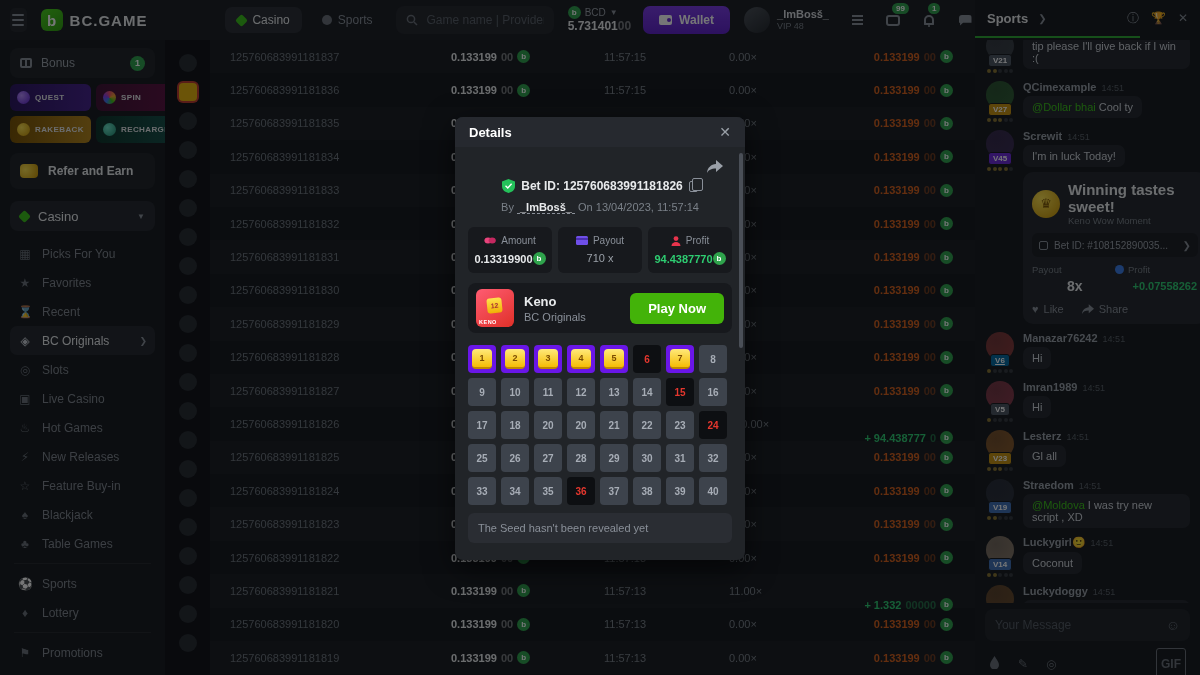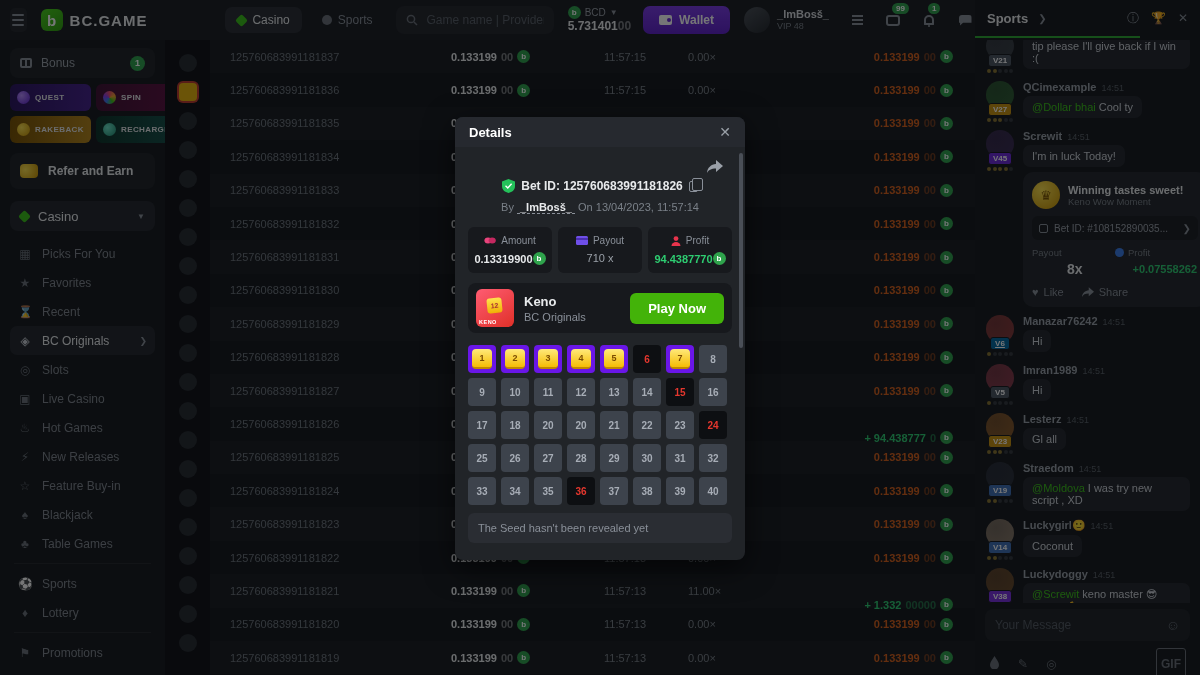--- a/index.html
+++ b/index.html
@@ -78,21 +78,21 @@
   .rail-icon { width:18px; height:18px; border-radius:50%; background:#272a30; flex:none; cursor:pointer; }
   .rail-icon.active { border-radius:4px; background:#e8b40b; box-shadow:0 0 0 2px #c23b2e; }
 
   
   #main { position:absolute; left:210px; top:40px; width:765px; height:635px; background:#15171b; overflow:hidden; }
   .trow { position:relative; height:33.4px; display:flex; align-items:center; font-size:11px; }
   .trow:nth-child(odd) { background:rgba(255,255,255,.025); }
   .c-id { position:absolute; left:20px; color:#6f767e; }
   .c-amt { position:absolute; left:241px; display:flex; align-items:center; gap:4px; color:#e8eaec; font-weight:bold; }
   .c-time { position:absolute; left:394px; color:#7a8088; }
-  .c-mult { position:absolute; left:478px; color:#7a8088; }
+  .c-mult { position:absolute; left:519px; color:#7a8088; }
   .c-profit { position:absolute; right:22px; display:flex; align-items:center; gap:4px; font-weight:bold; }
   .loss { color:#d9601a; }
   .win { color:#2ecc71;margin-top:28px; }
 
   
   #chat { position:absolute; left:975px; top:0; width:225px; height:675px; background:#17191d; z-index:10; }
   .chat-head { height:36px; display:flex; align-items:center; padding:0 12px; gap:10px; }
   .chat-title { color:#e8eaec; font-weight:bold; font-size:13px; }
   .chat-head .chev-r { color:#8a9099; font-size:10px; }
   .chat-head-icons { margin-left:auto; display:flex; align-items:center; gap:12px; }
@@ -108,21 +108,21 @@
   .vip-dots i { width:4px; height:4px; border-radius:50%; background:#33373d; }
   .vip-dots i.on { background:#8a7430; }
   .msg-body { flex:1; min-width:0; }
   .msg-meta { font-size:11px; color:#9aa0a8; font-weight:bold; }
   .msg-meta .mtime { font-weight:normal; color:#5a6068; font-size:9px; margin-left:5px; }
   .msg-bubble { display:inline-block; background:#24272d; border-radius:7px; padding:5px 9px; font-size:11px; color:#cfd3d9; margin-top:3px; max-width:170px; }
   .mention { color:#3bc117; }
   .win-card { background:#24272d; border-radius:10px; padding:9px; margin-top:5px; width:184px; }
   .wc-head { display:flex; gap:8px; align-items:center; }
   .wc-crown { width:28px; height:28px; border-radius:50%; background:radial-gradient(circle at 35% 30%,#ffe24d,#c89200); color:#7a5200; display:flex; align-items:center; justify-content:center; font-size:13px; flex:none; }
-  .wc-title { font-size:11px; font-weight:bold; color:#e8eaec; }
+  .wc-title { font-size:15px; font-weight:bold; color:#e8eaec; }
   .wc-sub { font-size:9.5px; color:#7a8088; }
   .wc-bet { margin-top:7px; background:#1b1d22; border-radius:6px; height:24px; display:flex; align-items:center; gap:6px; padding:0 7px; font-size:10px; color:#9aa0a8; cursor:pointer; }
   .wc-bet .sq { width:9px; height:9px; border:1.5px solid #8a9099; border-radius:2px; flex:none; }
   .wc-bet .chev-r { margin-left:auto; color:#8a9099; }
   .wc-labels { display:flex; margin-top:7px; font-size:9.5px; color:#7a8088; }
   .wc-labels span { flex:1; display:flex; align-items:center; gap:4px; }
   .wc-vals { display:flex; margin-top:3px; align-items:center; }
   .wc-vals .v1 { flex:1; font-size:14px; font-weight:bold; color:#e8eaec;margin-left:35px; }
   .wc-vals .v2 { flex:1; font-size:11px; font-weight:bold; color:#2ecc71; }
   .bluecoin { width:9px; height:9px; border-radius:50%; background:#3a7de8; display:inline-block; }

